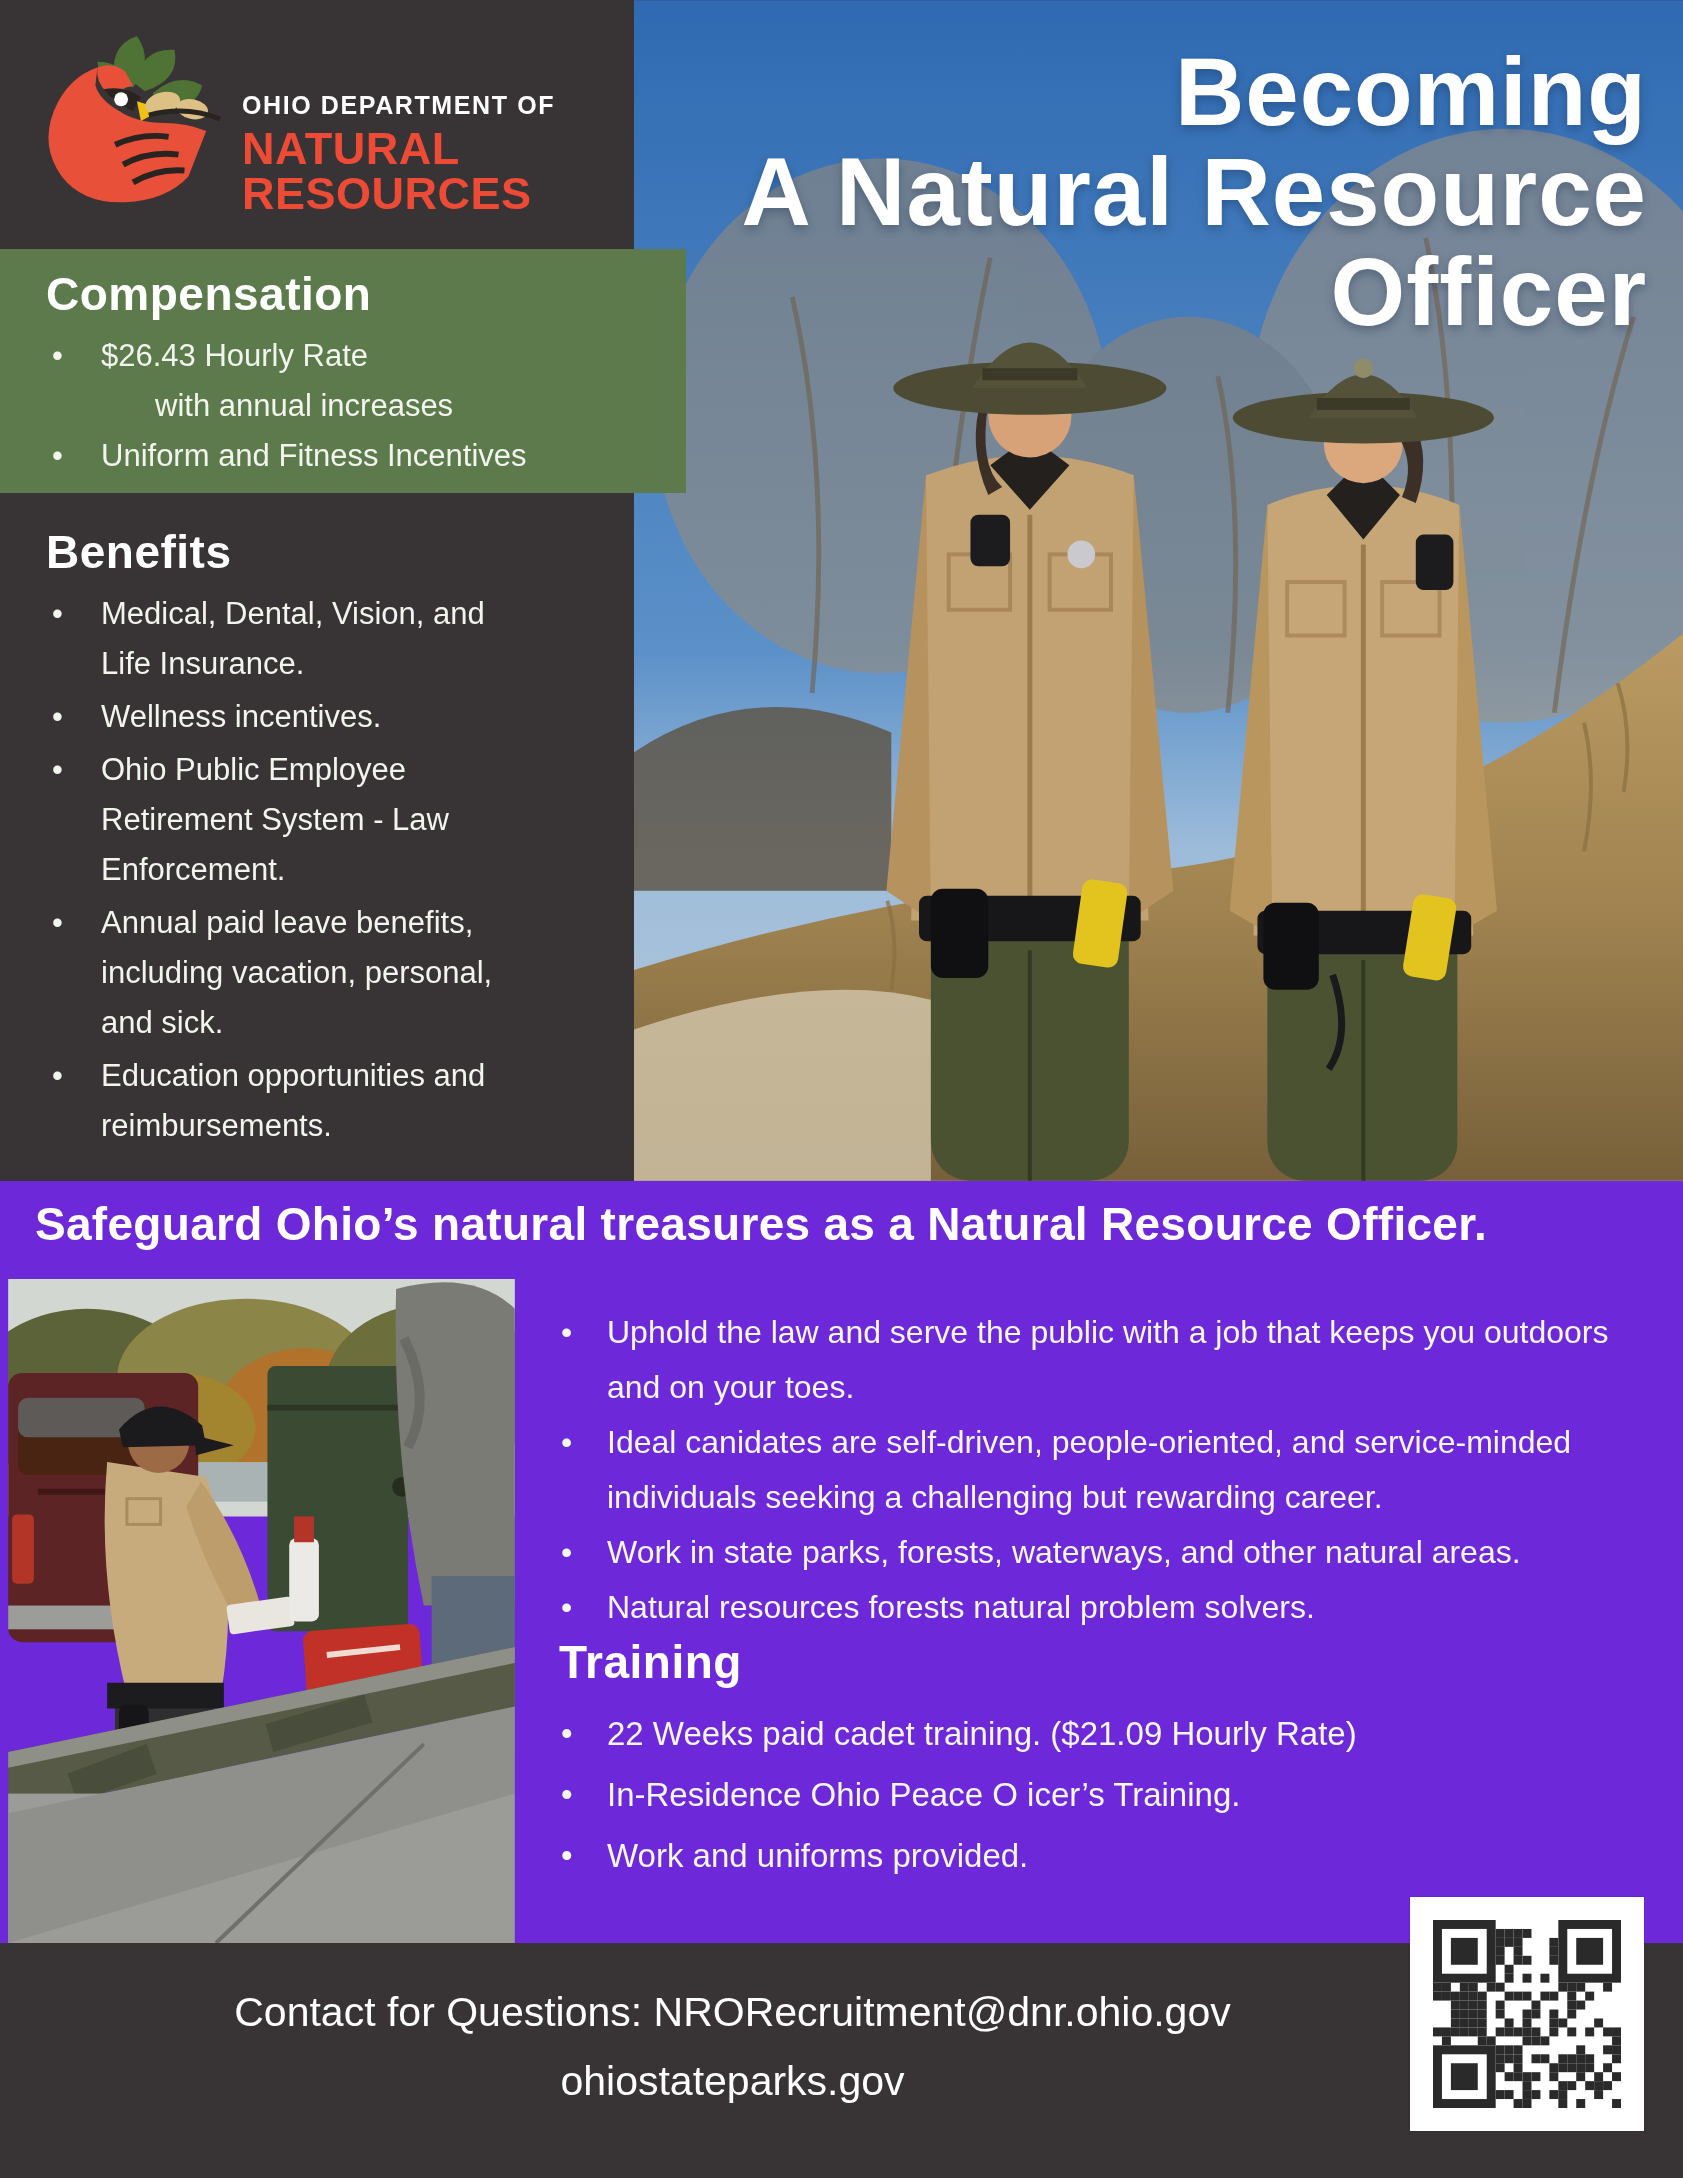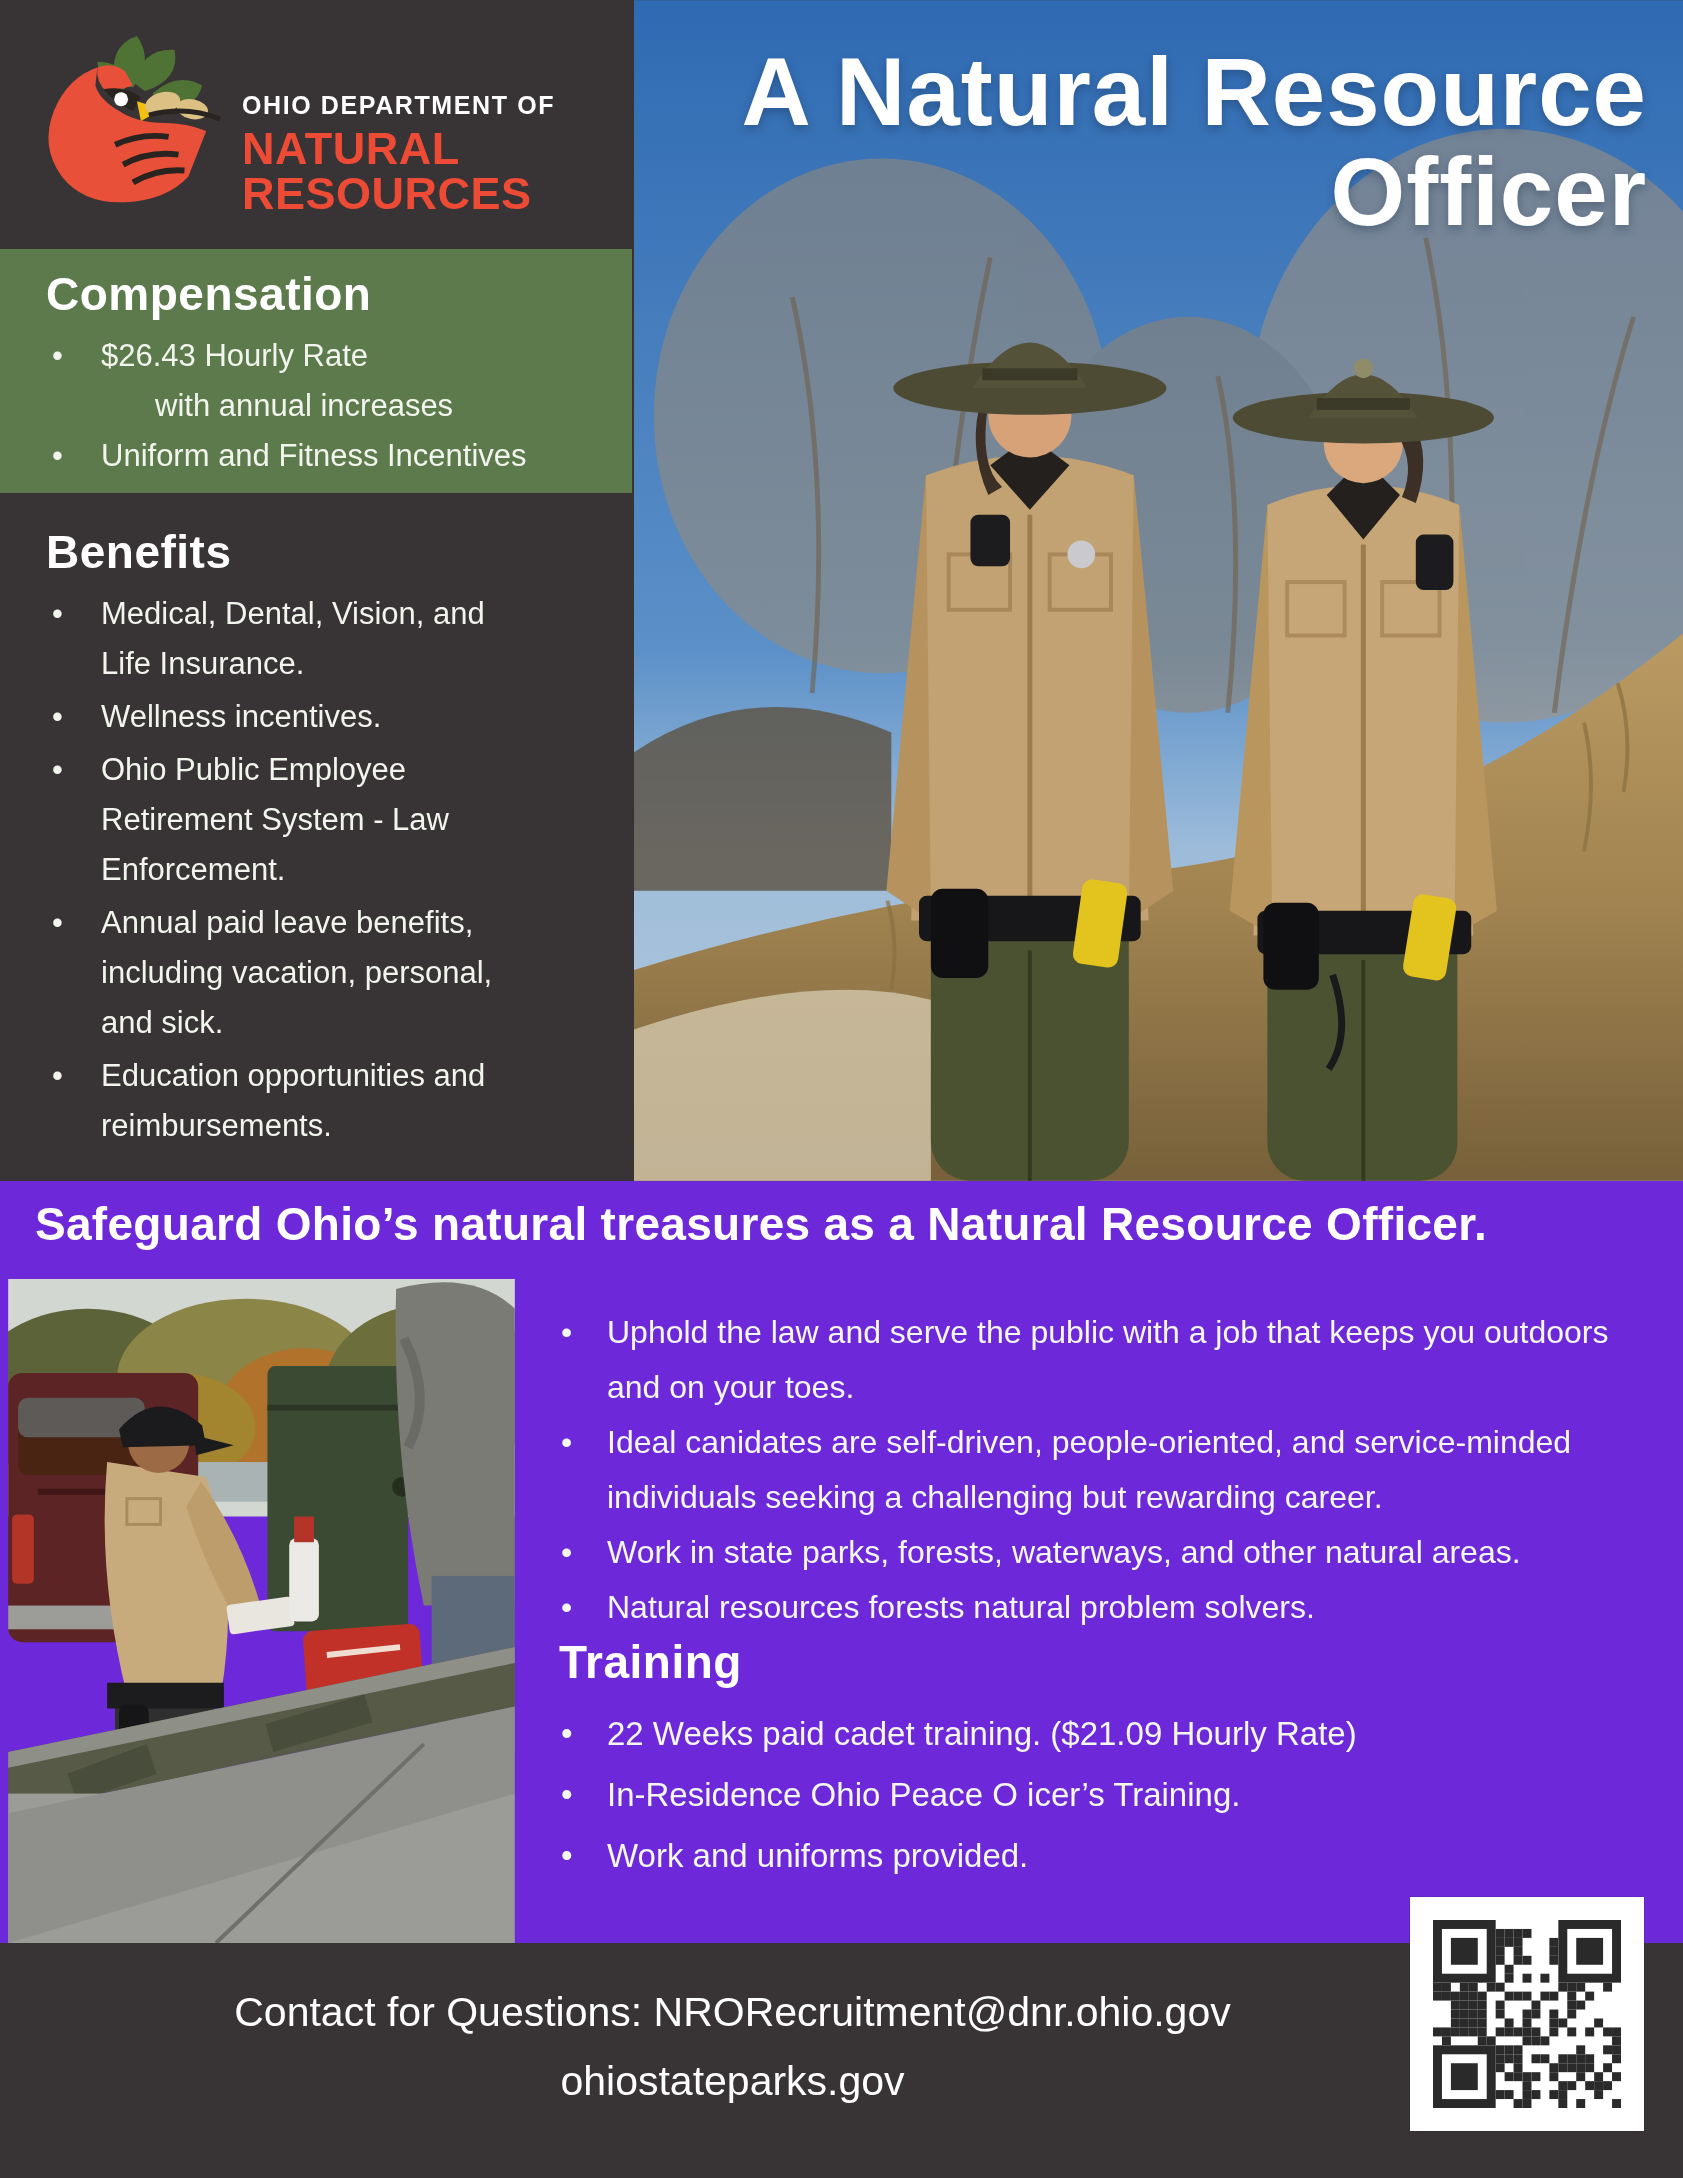--- a/index.html
+++ b/index.html
@@ -7,21 +7,21 @@
     position:relative;width:1683px;height:2178px;overflow:hidden;
     background:#383334;font-family:"Liberation Sans",sans-serif;
     -webkit-font-smoothing:antialiased;
   }
   
   .sidebar{position:absolute;left:0;top:0;width:634px;height:1181px;background:#383334;}
   .logo-row{position:absolute;left:38px;top:28px;display:flex;align-items:flex-end;}
   .logo-text{margin-left:16px;margin-top:42px;}
   .org1{color:#ffffff;font-size:25px;font-weight:bold;letter-spacing:1.6px;margin-bottom:6px;}
   .org2{color:#ee4b36;font-size:45px;font-weight:bold;letter-spacing:0.5px;line-height:45px;}
-  .comp-band{position:absolute;left:0;top:249px;width:632px;height:244px;background:#5d7a4c;box-sizing:border-box;padding:18px 0 0 46px;}
+  .comp-band{position:absolute;left:0;top:249px;width:686px;height:244px;background:#5d7a4c;box-sizing:border-box;padding:18px 0 0 46px;}
   h2.sec{margin:0;color:#ffffff;font-size:46px;font-weight:bold;letter-spacing:0.5px;}
   ul.blist{list-style:none;margin:10px 0 0 0;padding:0;color:#f2f5ee;font-size:31px;}
   ul.blist li{position:relative;padding-left:55px;line-height:50px;max-width:475px;}
   ul.blist li::before{content:"•";position:absolute;left:6px;top:0;font-size:31px;color:#f2f5ee;}
   .subline{padding-left:109px;line-height:50px;color:#f2f5ee;font-size:31px;}
   .benefits{position:absolute;left:0;top:493px;width:728px;box-sizing:border-box;padding:32px 40px 0 46px;}
   .benefits ul.blist li{max-width:406px;margin-bottom:3px;}
   
   .hero{position:absolute;left:634px;top:0;width:1049px;height:1181px;overflow:hidden;}
   .hero svg{display:block;}
@@ -138,20 +138,21 @@
         <path d="M706 985 q20 60 -4 95" stroke="#1a1a1c" stroke-width="7" fill="none"></path>
         <circle cx="737" cy="448" r="40" fill="#dba87d"></circle>
         <path d="M772 440 Q790 470 776 502 L790 508 Q806 462 788 428 Z" fill="#3c2f26"></path>
         <ellipse cx="737" cy="422" rx="132" ry="26" fill="#4d4b33"></ellipse>
         <path d="M682 422 Q737 334 792 422 Z" fill="#55523a"></path>
         <rect x="690" y="402" width="94" height="12" fill="#3b3927"></rect>
         <circle cx="737" cy="372" r="10" fill="#8f8c6a"></circle>
       </g>
     </svg>
     <div class="hero-title">
+      <div>Becoming</div>
       <div>A Natural Resource</div>
       <div>Officer</div>
     </div>
   </div>
 
   <div class="sidebar">
     <div class="logo-row">
       <svg width="188" height="188" viewBox="0 0 190 190">
 
         <g fill="#4e7334">

